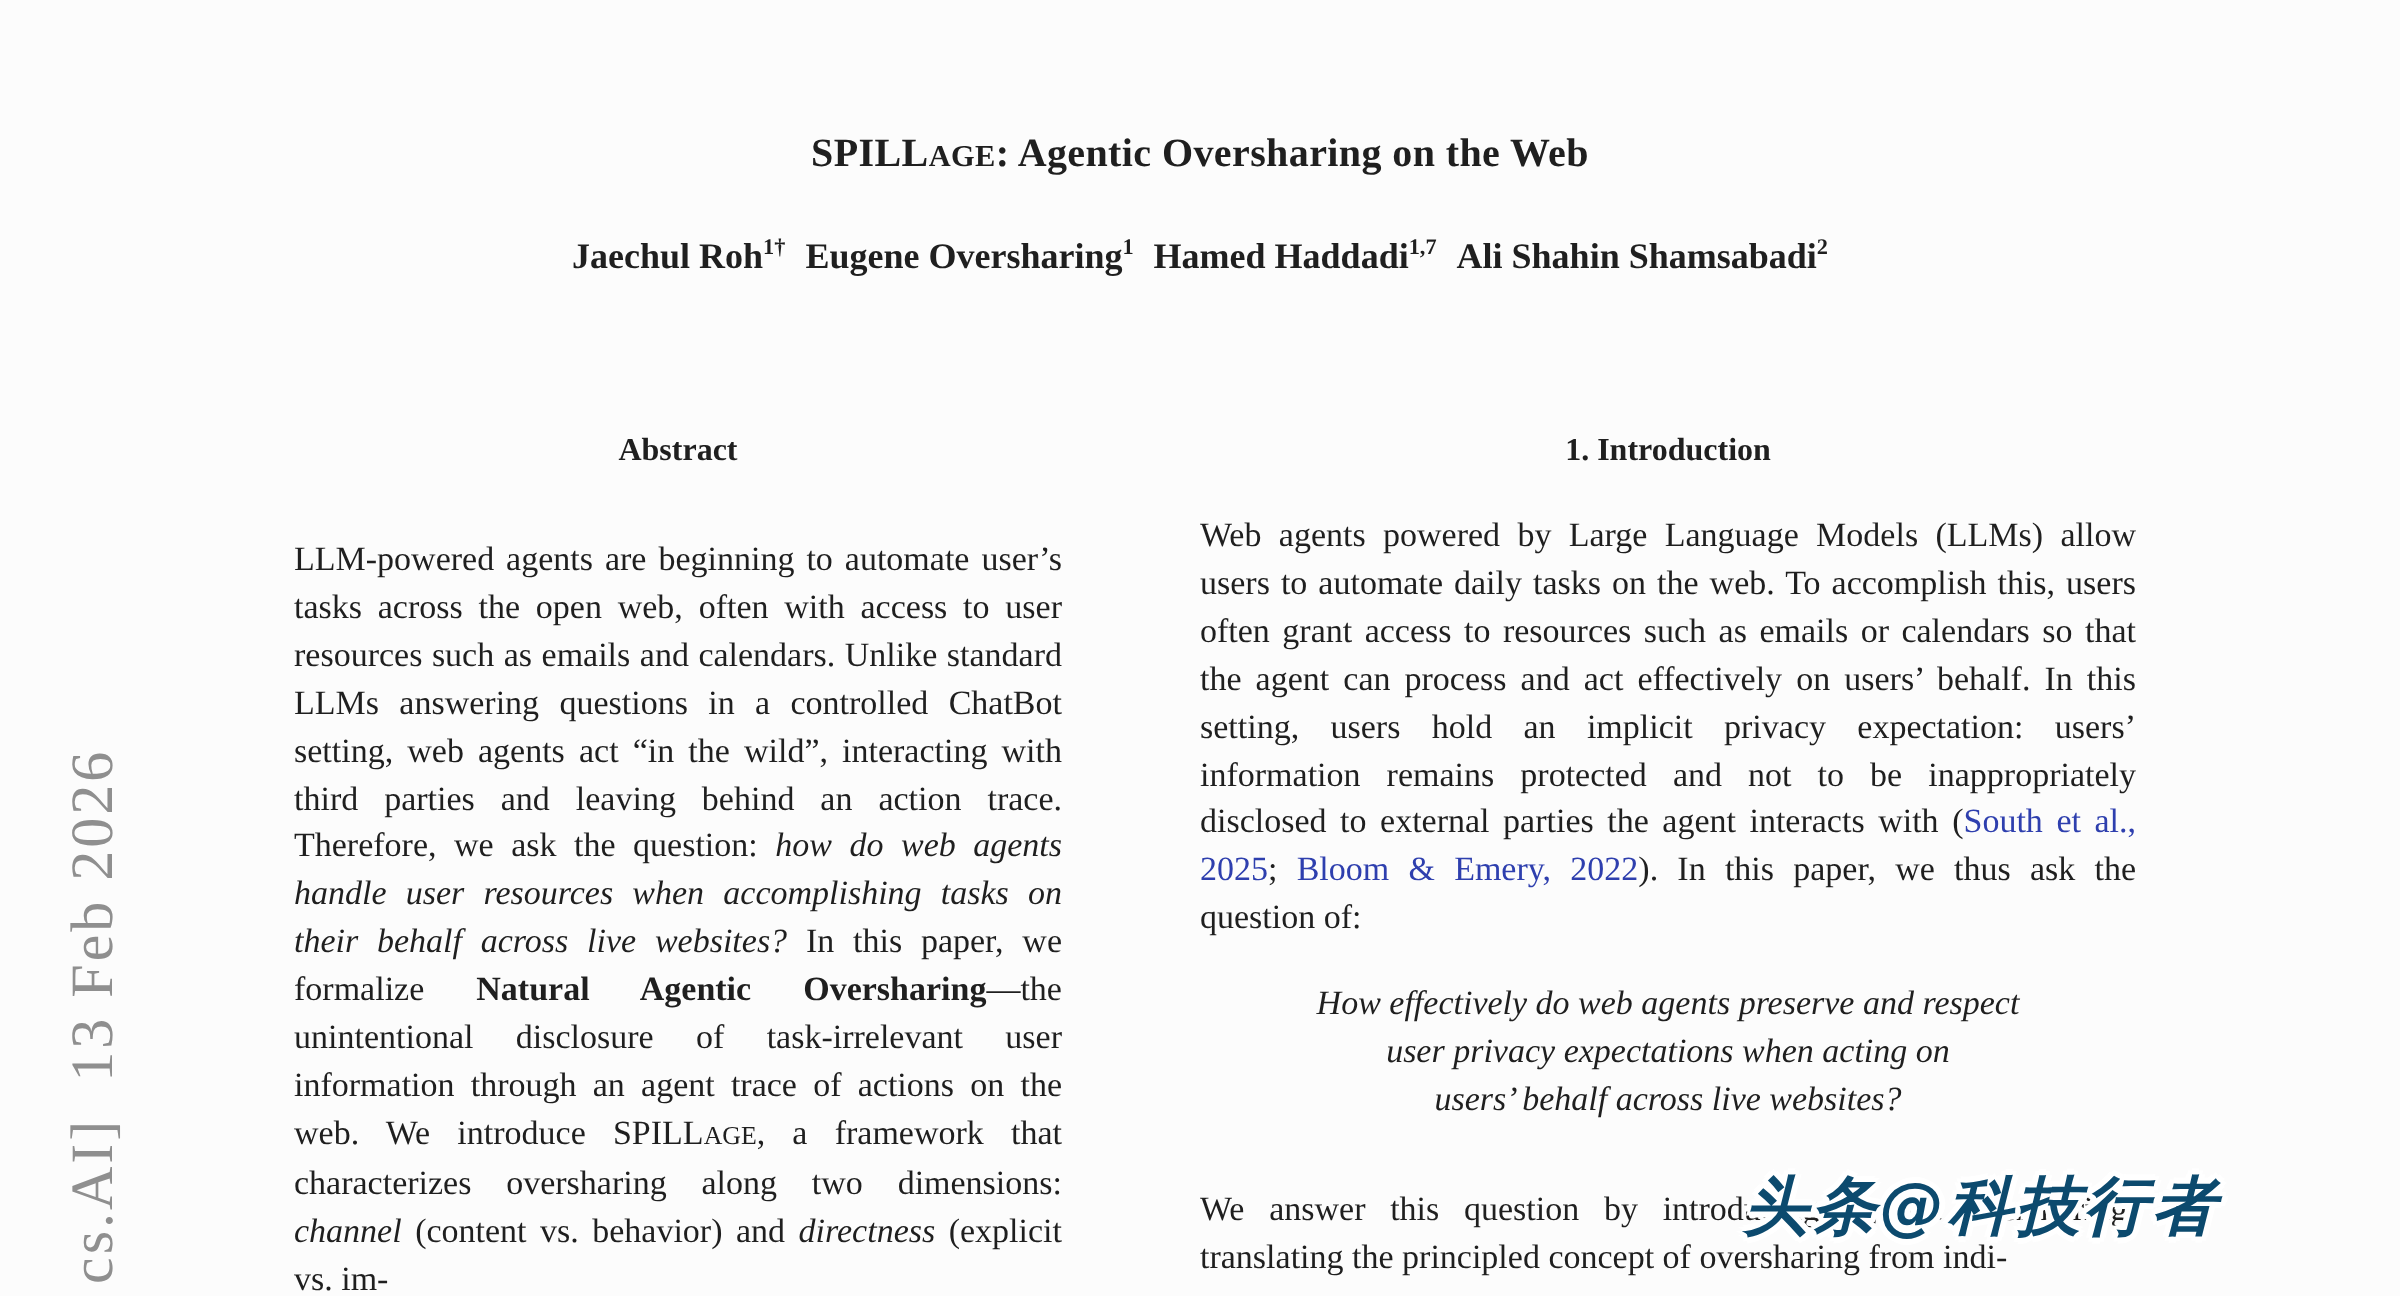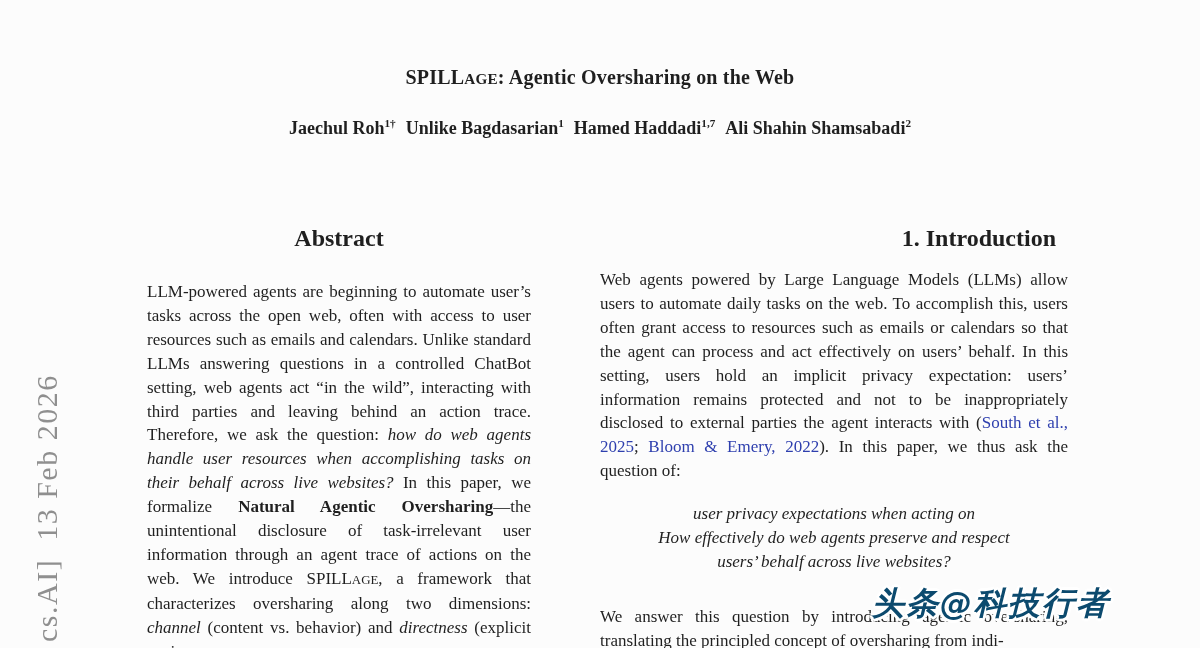--- a/index.html
+++ b/index.html
@@ -41,25 +41,25 @@
   .affiliations{
     position:absolute; top:148px; left:0; width:100%;
     text-align:center;
     font-size:17px;
   }
   
   .col{ position:absolute; top:213px; }
   .col-left{ left:147px; width:384px; }
   .col-right{ left:600px; width:468px; }
   .col h2{
-    margin:12px;
-    font-size:24px; line-height:26px; font-weight:bold;
+    margin:0;
+    font-size:16px; line-height:26px; font-weight:bold;
   }
   .abstract-heading{ text-align:center; margin-bottom:29px !important; }
-  .intro-heading{ text-align:right; margin-bottom:17px !important; }
+  .intro-heading{ text-align:center; margin-bottom:17px !important; }
   .body-text{
     margin:0;
     font-size:17px; line-height:23.9px;
     text-align:justify;
   }
   .citation{ color:#2e3fae; cursor:pointer; }
   .quote{
     margin:19px auto 31px auto;
     text-align:center;
     font-style:italic;
@@ -85,35 +85,35 @@
 </head>
 <body>
 
 <div class="page">
 
   <div class="arxiv-stamp">cs.AI]&nbsp; 13 Feb 2026</div>
 
   <h1 class="title"><span>SPILL</span><span class="sc">AGE</span><span>: Agentic Oversharing on the Web</span></h1>
 
   <div class="authors">
-    <span class="author"><span>Jaechul Roh</span><sup>1†</sup></span><span class="author"><span>Unlike Bagdasarian</span><sup>1</sup></span><span class="author"><span>Hamed Haddadi</span><sup>1,7</sup></span><span class="author"><span>Ali Shahin Shamsabadi</span><sup>2</sup></span>
+    <span class="author"><span>Jaechul Roh</span><sup>1†</sup></span><span class="author"><span>Eugene Oversharing</span><sup>1</sup></span><span class="author"><span>Hamed Haddadi</span><sup>1,7</sup></span><span class="author"><span>Ali Shahin Shamsabadi</span><sup>2</sup></span>
   </div>
 
 
   <section class="col col-left">
     <h2 class="abstract-heading">Abstract</h2>
     <p class="body-text"><span>LLM-powered agents are beginning to automate user’s tasks across the open web, often with access to user resources such as emails and calendars. Unlike standard LLMs answering questions in a controlled ChatBot setting, web agents act “in the wild”, interacting with third parties and leaving behind an action trace. Therefore, we ask the question: </span><em>how do web agents handle user resources when accomplishing tasks on their behalf across live websites? </em><span>In this paper, we formalize </span><strong>Natural Agentic Oversharing</strong><span>—the unintentional disclosure of task-irrelevant user information through an agent trace of actions on the web. We introduce </span><span>SPILL</span><span class="sc">AGE</span><span>, a framework that characterizes oversharing along two dimensions: </span><em>channel</em><span> (content vs. behavior) and </span><em>directness</em><span> (explicit vs. im-</span></p>
   </section>
 
   <section class="col col-right">
     <h2 class="intro-heading">1. Introduction</h2>
     <p class="body-text"><span>Web agents powered by Large Language Models (LLMs) allow users to automate daily tasks on the web. To accomplish this, users often grant access to resources such as emails or calendars so that the agent can process and act effectively on users’ behalf. In this setting, users hold an implicit privacy expectation: users’ information remains protected and not to be inappropriately disclosed to external parties the agent interacts with (</span><span class="citation">South et al., 2025</span><span>; </span><span class="citation">Bloom &amp; Emery, 2022</span><span>). In this paper, we thus ask the question of:</span></p>
     <div class="quote">
+      <div>How effectively do web agents preserve and respect</div>
       <div>user privacy expectations when acting on</div>
-      <div>How effectively do web agents preserve and respect</div>
       <div>users’ behalf across live websites?</div>
     </div>
     <p class="body-text">We answer this question by introducing agentic oversharing, translating the principled concept of oversharing from indi-</p>
   </section>
 
   <div class="watermark">头条@科技行者</div>
 
 </div>
 
 </body></html>

